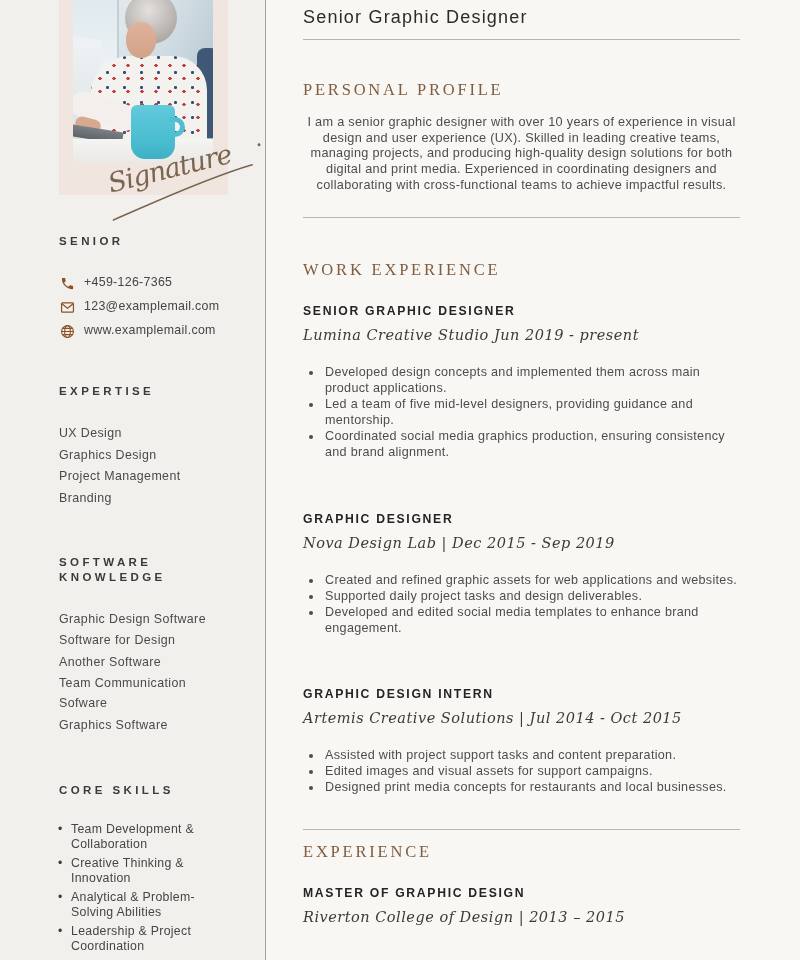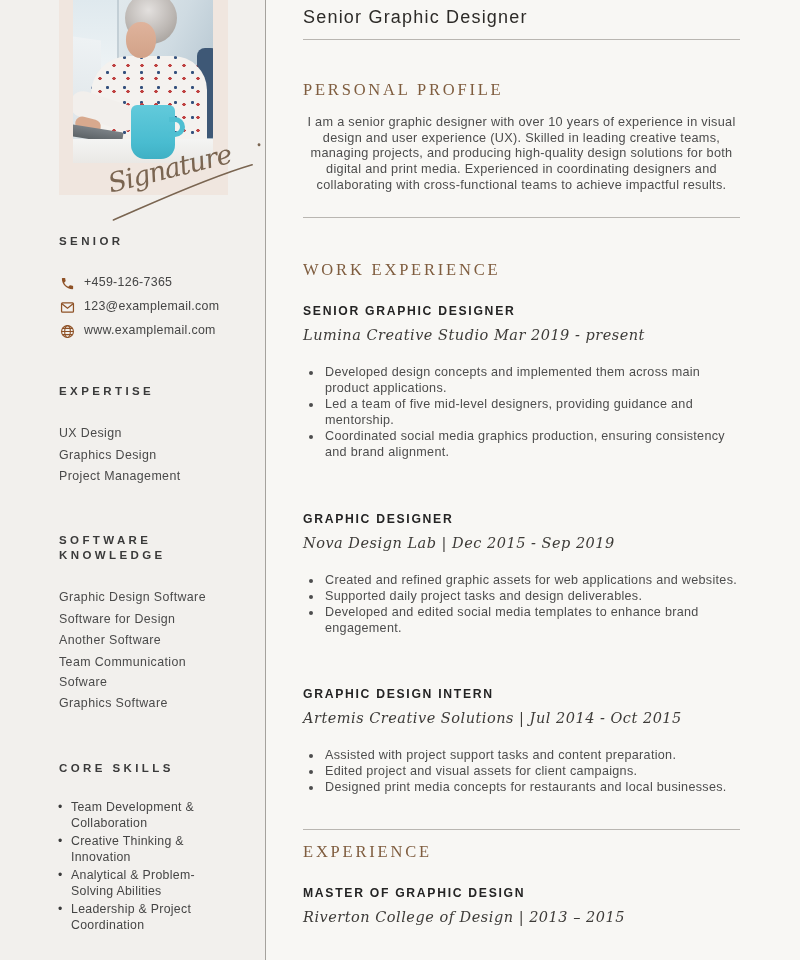--- a/index.html
+++ b/index.html
@@ -209,20 +209,21 @@
         </li>
       </ul>
     </div>
 
     <div class="side-section mt-expertise">
       <div class="side-heading">EXPERTISE</div>
       <ul class="side-list mt-side-list">
         <li>UX Design</li>
         <li>Graphics Design</li>
         <li>Project Management</li>
+        <li>Branding</li>
       </ul>
     </div>
 
     <div class="side-section mt-software">
       <div class="side-heading" style="max-width:120px;">SOFTWARE KNOWLEDGE</div>
       <ul class="side-list mt-side-list">
         <li>Graphic Design Software</li>
         <li>Software for Design</li>
         <li>Another Software</li>
         <li style="max-width:130px;">Team Communication Sofware</li>
@@ -251,21 +252,21 @@
       <h2 class="serif-heading h-profile">PERSONAL PROFILE</h2>
       <p class="profile-text">I am a senior graphic designer with over 10 years of experience in visual design and user experience (UX). Skilled in leading creative teams, managing projects, and producing high-quality design solutions for both digital and print media. Experienced in coordinating designers and collaborating with cross-functional teams to achieve impactful results.</p>
     </section>
     <hr class="hr-profile">
 
     <section>
       <h2 class="serif-heading h-work">WORK EXPERIENCE</h2>
 
       <div class="job mt-job1">
         <div class="job-title">SENIOR GRAPHIC DESIGNER</div>
-        <div class="job-meta">Lumina Creative Studio Mar 2019 - present</div>
+        <div class="job-meta">Lumina Creative Studio Jun 2019 - present</div>
         <ul class="job-bullets">
           <li>Developed design concepts and implemented them across main product applications.</li>
           <li>Led a team of five mid-level designers, providing guidance and mentorship.</li>
           <li>Coordinated social media graphics production, ensuring consistency and brand alignment.</li>
         </ul>
       </div>
 
       <div class="job mt-job2">
         <div class="job-title">GRAPHIC DESIGNER</div>
         <div class="job-meta">Nova Design Lab | Dec 2015 - Sep 2019</div>
@@ -274,21 +275,21 @@
           <li>Supported daily project tasks and design deliverables.</li>
           <li>Developed and edited social media templates to enhance brand engagement.</li>
         </ul>
       </div>
 
       <div class="job mt-job3">
         <div class="job-title">GRAPHIC DESIGN INTERN</div>
         <div class="job-meta">Artemis Creative Solutions | Jul 2014 - Oct 2015</div>
         <ul class="job-bullets">
           <li>Assisted with project support tasks and content preparation.</li>
-          <li>Edited project and visual assets for client campaigns.</li>
+          <li>Edited images and visual assets for support campaigns.</li>
           <li>Designed print media concepts for restaurants and local businesses.</li>
         </ul>
       </div>
     </section>
 
     <hr class="hr-edu">
 
     <section>
       <h2 class="serif-heading h-edu">EXPERIENCE</h2>
       <div class="edu-entry">

